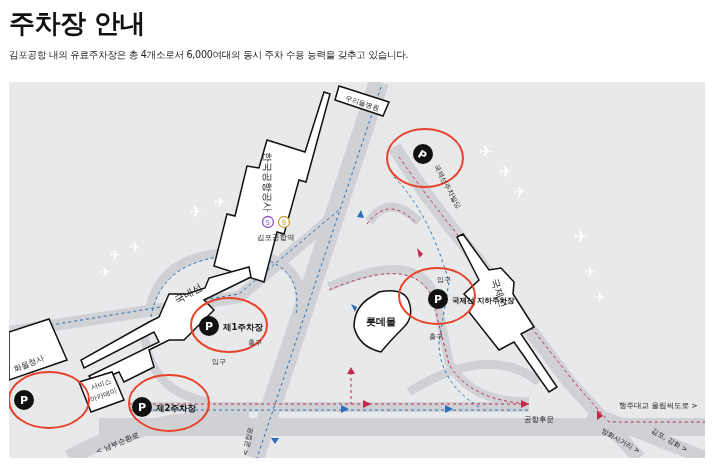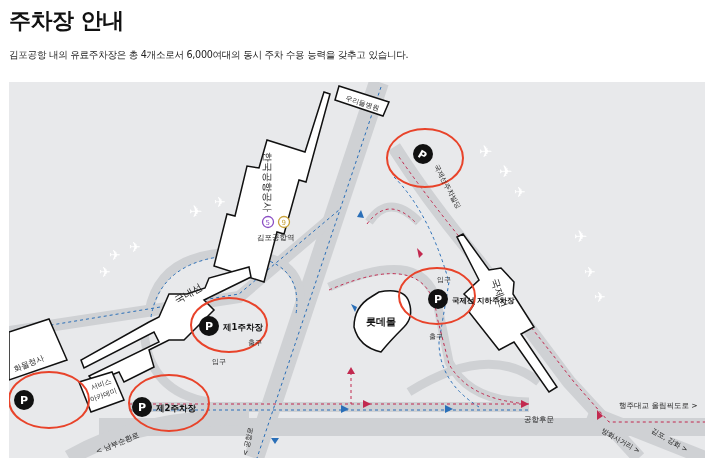--- a/index.html
+++ b/index.html
@@ -1,18 +1,18 @@
 <!DOCTYPE html>
 <html><head>
 <meta charset="utf-8">
 <style>
   * { box-sizing: border-box; margin: 0; padding: 0; }
   html, body { width: 720px; height: 470px; background: #ffffff; overflow: hidden; }
   body { font-family: "DejaVu Sans", "Liberation Sans", sans-serif; color: #111; position: relative; }
-  .page-title { position: absolute; left: 9px; top: 6px; font-size: 22px; font-weight: bold; letter-spacing: -0.5px; color: #111; }
+  .page-title { position: absolute; left: 9px; top: 6px; font-size: 26px; font-weight: bold; letter-spacing: -0.5px; color: #111; }
   .intro { position: absolute; left: 9px; top: 47px; font-size: 9.6px; line-height: 15px; color: #222; letter-spacing: -0.3px; text-align: right; }
   .intro p { white-space: nowrap; }
   .map { position: absolute; left: 9px; top: 82px; width: 696px; height: 376px; background: #e8e9eb; overflow: hidden; }
   .map svg { position: absolute; left: 0; top: 0; }
   .lbl { font-family: "DejaVu Sans", sans-serif; fill: #222; }
   .lbl-bold { font-family: "DejaVu Sans", sans-serif; fill: #111; font-weight: bold; }
   .hotspot { cursor: pointer; }
 </style>
 </head>
 <body>

